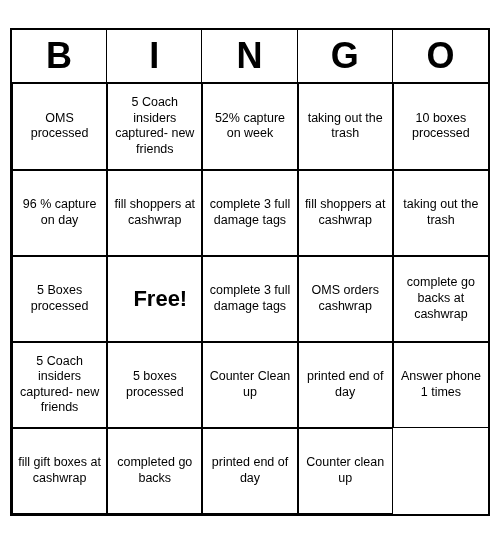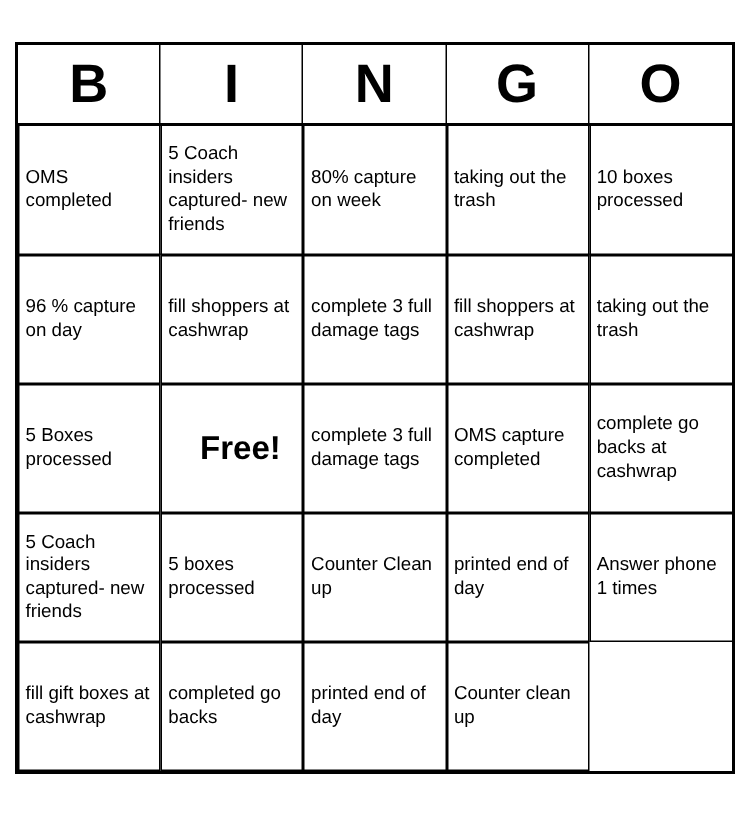--- a/index.html
+++ b/index.html
@@ -48,20 +48,21 @@
       grid-template-columns: repeat(5, 1fr);
       grid-template-rows: repeat(5, 1fr);
     }
 
     .bingo-cell {
       border: 1px solid #000;
       min-height: 86px;
       display: flex;
       align-items: center;
       justify-content: center;
+      text-align: center;
       padding: 4px;
       font-size: 12.5px;
       line-height: 1.25;
       word-break: break-word;
     }
 
     .bingo-cell.free {
       font-size: 22px;
       font-weight: bold;
       padding-left: 15px;
@@ -80,34 +81,34 @@
 
 <div class="bingo-card">
   <div class="bingo-header">
     <div class="bingo-letter">B</div>
     <div class="bingo-letter">I</div>
     <div class="bingo-letter">N</div>
     <div class="bingo-letter">G</div>
     <div class="bingo-letter">O</div>
   </div>
   <div class="bingo-grid" id="bingo-grid">
-  <div class="bingo-cell">OMS completed</div>
+  <div class="bingo-cell">OMS processed</div>
       <div class="bingo-cell">5 Coach insiders captured- new friends</div>
-      <div class="bingo-cell">80% capture on week</div>
+      <div class="bingo-cell">52% capture on week</div>
       <div class="bingo-cell">taking out the trash</div>
       <div class="bingo-cell">10 boxes processed</div>
       <div class="bingo-cell">96 % capture on day</div>
       <div class="bingo-cell">fill shoppers at cashwrap</div>
       <div class="bingo-cell">complete 3 full damage tags</div>
       <div class="bingo-cell">fill shoppers at cashwrap</div>
       <div class="bingo-cell">taking out the trash</div>
       <div class="bingo-cell">5 Boxes processed</div>
       <div class="bingo-cell free">Free!</div>
       <div class="bingo-cell">complete 3 full damage tags</div>
-      <div class="bingo-cell">OMS capture completed</div>
+      <div class="bingo-cell">OMS orders cashwrap</div>
       <div class="bingo-cell">complete go backs at cashwrap</div>
       <div class="bingo-cell">5 Coach insiders captured- new friends</div>
       <div class="bingo-cell">5 boxes processed</div>
       <div class="bingo-cell">Counter Clean up</div>
       <div class="bingo-cell">printed end of day</div>
       <div class="bingo-cell">Answer phone 1 times</div>
       <div class="bingo-cell">fill gift boxes at cashwrap</div>
       <div class="bingo-cell">completed go backs</div>
       <div class="bingo-cell">printed end of day</div>
       <div class="bingo-cell">Counter clean up</div>

